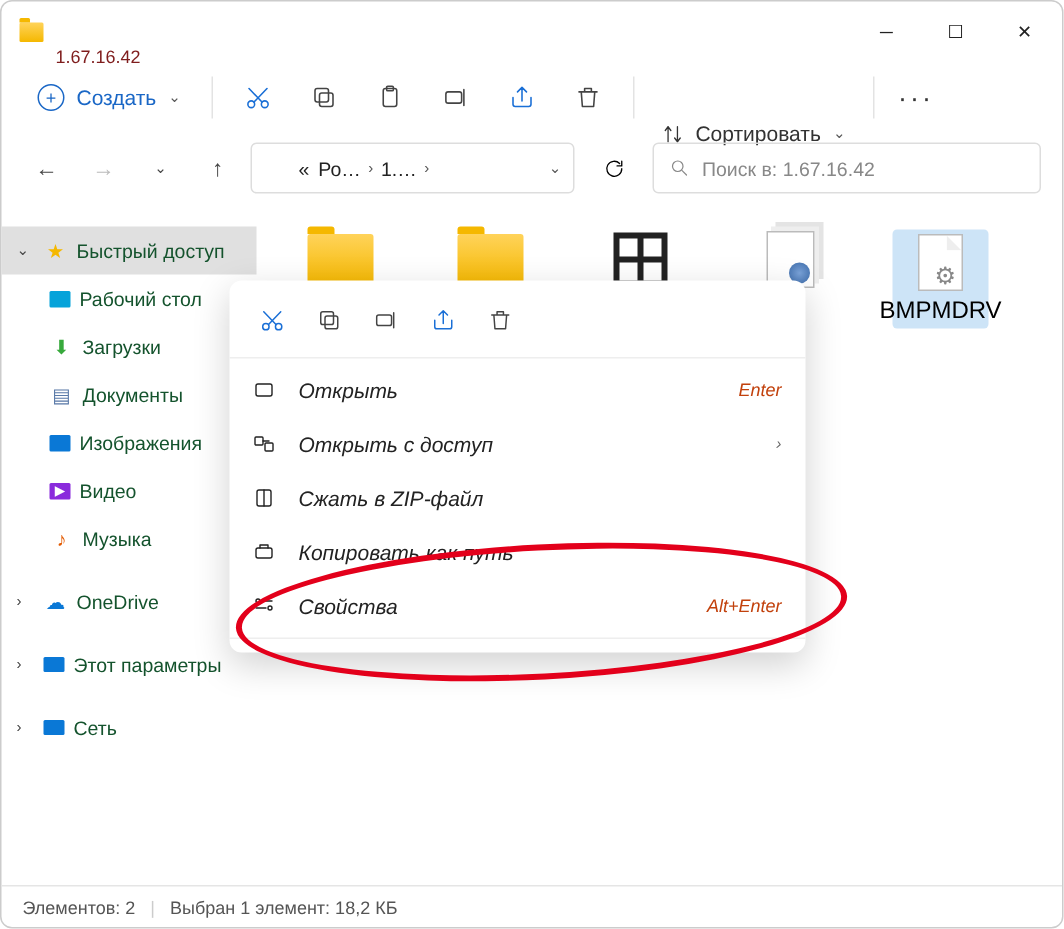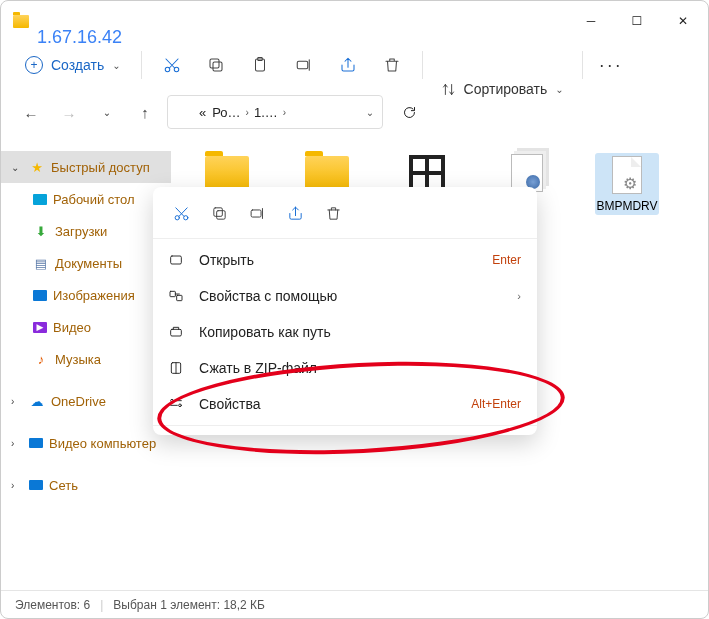--- a/index.html
+++ b/index.html
@@ -2,21 +2,21 @@
 <html><head>
 <meta charset="utf-8">
 <style>
 * { box-sizing: border-box; margin: 0; padding: 0; font-family: "Segoe UI", sans-serif; }
 body { background: #fff; width: 709px; height: 619px; overflow: hidden; position: relative; border: 1px solid #ccc; border-radius: 8px; }
 
 
 .titlebar { display: flex; align-items: center; height: 40px; padding: 0 2px 0 12px; }
 .titlebar .foldico { width: 16px; height: 13px; background: linear-gradient(#ffd35a,#f5b800); border-radius: 1px; position: relative; margin-right: 8px; }
 .titlebar .foldico::before { content: ""; position: absolute; top: -3px; left: 0; width: 7px; height: 3px; background: #f5b800; border-radius: 1px 1px 0 0; }
-.titlebar .title { font-size: 18px; color: #3b82f6; margin-top: 33px; }
+.titlebar .title { font-size: 12px; color: #7f1d1d; margin-top: 33px; }
 .winbtns { margin-left: auto; display: flex; }
 .winbtn { width: 46px; height: 32px; display: flex; align-items: center; justify-content: center; font-size: 12px; color: #222; }
 
 
 .toolbar { display: flex; align-items: center; height: 48px; padding: 0 14px; gap: 4px; }
 .newbtn { display: flex; align-items: center; gap: 8px; padding: 6px 10px; border-radius: 4px; color: #1a67c6; font-size: 14px; }
 .newbtn .plus { width: 18px; height: 18px; border: 1.3px solid #1a67c6; border-radius: 50%; display: flex; align-items: center; justify-content: center; font-size: 12px; line-height: 1; }
 .newbtn .chev { font-size: 10px; color: #555; }
 .tsep { width: 1px; height: 28px; background: #e3e3e3; margin: 0 6px; }
 .ticon { width: 40px; height: 36px; display: flex; align-items: center; justify-content: center; }
@@ -40,37 +40,37 @@
 .search svg { width: 14px; height: 14px; color: #888; }
 .search .ph { font-size: 13px; color: #888; }
 
 
 .bodyrow { display: flex; height: 448px; }
 .sidebar { width: 170px; padding-top: 12px; font-size: 13px; }
 .srow { display: flex; align-items: center; height: 32px; padding-left: 10px; gap: 6px; }
 .srow.sel { background: #e0e0e0; }
 .srow .exp { width: 12px; font-size: 10px; color: #444; }
 .srow .sic { width: 16px; height: 16px; display: flex; align-items: center; justify-content: center; }
-.srow .lbl { color: #a16207; white-space: nowrap; overflow: hidden; text-overflow: ellipsis; }
+.srow .lbl { color: #14532d; white-space: nowrap; overflow: hidden; text-overflow: ellipsis; }
 .sgrp { margin-top: 10px; }
 
 .content { flex: 1; position: relative; padding: 14px 0 0 24px; }
 .files { display: flex; gap: 36px; }
 .file { display: flex; flex-direction: column; align-items: center; width: 64px; }
 .file.sel { background: #cde4f7; border-radius: 3px; padding: 2px; }
 .ficon { width: 48px; height: 40px; display: flex; align-items: center; justify-content: center; }
-.flabel { font-size: 12px; margin-top: 4px; text-align: center; }
+.flabel { font-size: 16px; margin-top: 4px; text-align: center; }
 
 
 .ctx { position: absolute; left: 152px; top: 186px; width: 384px; background: #fff; border-radius: 8px; box-shadow: 0 8px 24px rgba(0,0,0,0.18); padding: 6px 0; z-index: 10; }
 .ctxtop { display: flex; gap: 2px; padding: 4px 10px 6px 10px; }
 .ctxtop .cbtn { width: 36px; height: 32px; display: flex; align-items: center; justify-content: center; border-radius: 4px; }
 .ctxtop .cbtn svg { width: 17px; height: 17px; }
 .ctxsep { height: 1px; background: #eee; margin: 3px 0; }
-.citem { display: flex; align-items: center; height: 36px; padding: 0 16px 0 14px; gap: 14px; font-size: 14px; color: #222; }
+.citem { display: flex; align-items: center; height: 36px; padding: 0 16px 0 14px; gap: 14px; font-size: 14px; color: #222; font-style: italic; }
 .citem .cic { width: 18px; display: flex; justify-content: center; }
 .citem .cic svg { width: 16px; height: 16px; }
 .citem .ctxt { flex: 1; }
 .citem .chint { font-size: 12px; color: #c2410c; }
 .citem .carw { font-size: 11px; color: #666; }
 
 
 .anno { position: absolute; left: 156px; top: 362px; width: 408px; height: 90px; border: 4.5px solid #e3001b; border-radius: 50%; transform: rotate(-3deg); pointer-events: none; z-index: 20; }
 
 
@@ -162,20 +162,27 @@
       <span class="crumb">1.…</span>
       <span class="csep">›</span>
     </div>
     <div class="dd">⌄</div>
   </div>
   <div class="refbtn">
       <svg viewBox="0 0 24 24" width="15" height="15">
         <path d="M20 12 a8 8 0 1 1 -2.3-5.6 M20 4 v5 h-5"></path>
       </svg>
     </div>
+  <div class="search">
+    <svg viewBox="0 0 24 24">
+        <circle cx="10" cy="10" r="6"></circle>
+        <path d="M20 20 l-5-5"></path>
+      </svg>
+    <span class="ph">Поиск в: 1.67.16.42</span>
+  </div>
 </div>
 
 <div class="bodyrow">
 
   <div class="sidebar">
     <div class="srow sel">
       <span class="exp">⌄</span>
       <span class="sic" style="color:#f5b800">★</span>
       <span class="lbl">Быстрый доступ</span>
     </div>
@@ -207,21 +214,21 @@
       <div class="srow">
         <span class="exp">›</span>
         <span class="sic" style="color:#0a78d6">☁</span>
         <span class="lbl">OneDrive</span>
       </div>
     </div>
     <div class="sgrp">
       <div class="srow">
         <span class="exp">›</span>
         <span class="sic" style="background:#0a78d6;width:14px;height:10px;border-radius:1px"></span>
-        <span class="lbl">Видео компьютер</span>
+        <span class="lbl">Этот параметры</span>
       </div>
     </div>
     <div class="sgrp">
       <div class="srow">
         <span class="exp">›</span>
         <span class="sic" style="background:#0a78d6;width:14px;height:10px;border-radius:1px"></span>
         <span class="lbl">Сеть</span>
       </div>
     </div>
   </div>
@@ -315,55 +322,55 @@
     <span class="chint">Enter</span>
   </div>
   <div class="citem">
     <span class="cic">
         <svg viewBox="0 0 24 24">
           <rect x="3" y="5" width="8" height="8" rx="1"></rect>
           <rect x="13" y="11" width="8" height="8" rx="1"></rect>
           <path d="M11 9 h6"></path>
         </svg>
       </span>
-    <span class="ctxt">Свойства с помощью</span>
+    <span class="ctxt">Открыть с доступ</span>
     <span class="carw">›</span>
+  </div>
+  <div class="citem">
+    <span class="cic">
+        <svg viewBox="0 0 24 24">
+          <rect x="5" y="4" width="14" height="16" rx="2"></rect>
+          <path d="M12 4 v16"></path>
+        </svg>
+      </span>
+    <span class="ctxt">Сжать в ZIP-файл</span>
   </div>
   <div class="citem">
     <span class="cic">
         <svg viewBox="0 0 24 24">
           <rect x="4" y="8" width="16" height="10" rx="2"></rect>
           <path d="M8 8 V5 h8 v3"></path>
         </svg>
       </span>
     <span class="ctxt">Копировать как путь</span>
-  </div>
-  <div class="citem">
-    <span class="cic">
-        <svg viewBox="0 0 24 24">
-          <rect x="5" y="4" width="14" height="16" rx="2"></rect>
-          <path d="M12 4 v16"></path>
-        </svg>
-      </span>
-    <span class="ctxt">Сжать в ZIP-файл</span>
   </div>
   <div class="citem">
     <span class="cic">
         <svg viewBox="0 0 24 24">
           <circle cx="6" cy="7" r="2"></circle>
           <path d="M10 7 h10"></path>
           <circle cx="18" cy="14" r="2"></circle>
           <path d="M4 14 h10"></path>
         </svg>
       </span>
     <span class="ctxt">Свойства</span>
     <span class="chint">Alt+Enter</span>
   </div>
   <div class="ctxsep"></div>
 </div>
 
 <div class="anno"></div>
 
 <div class="status">
-  <span>Элементов: 6</span>
+  <span>Элементов: 2</span>
   <span class="ssep">|</span>
   <span>Выбран 1 элемент: 18,2 КБ</span>
 </div>
 
 </body></html>

